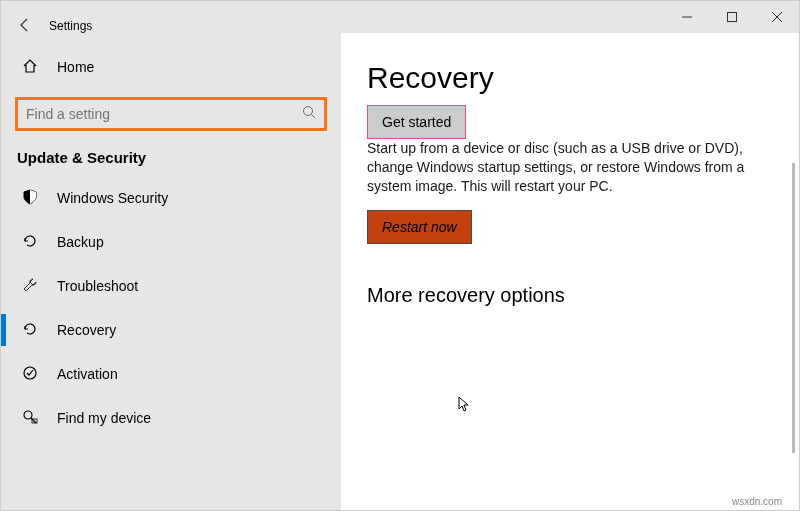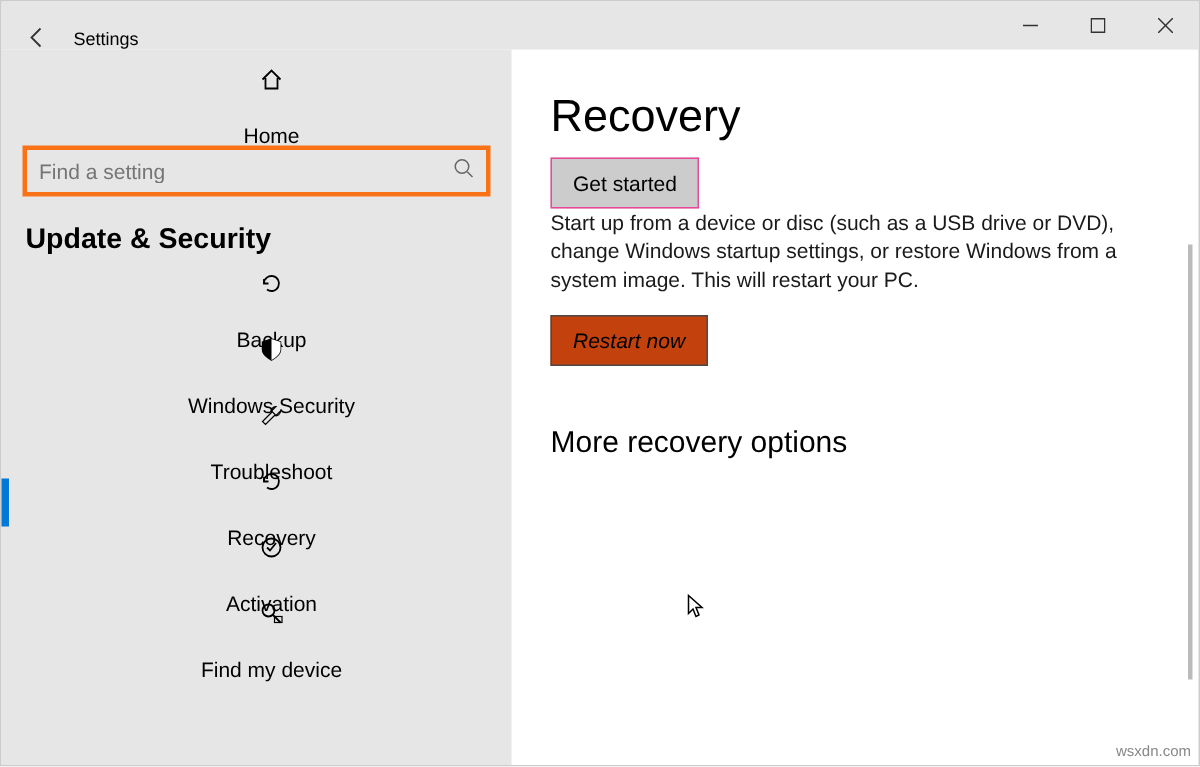--- a/index.html
+++ b/index.html
@@ -5,37 +5,37 @@
     * { box-sizing: border-box; margin: 0; padding: 0; font-family: "Segoe UI", Tahoma, sans-serif; }
     body { width: 800px; height: 511px; overflow: hidden; background: #fff; position: relative; }
     .window { display: flex; flex-direction: column; width: 100%; height: 100%; border: 1px solid #ccc; }
     .titlebar { display: flex; align-items: flex-end; height: 32px; background: #e6e6e6; }
     .titlebar .back { width: 48px; display: flex; align-items: center; justify-content: center; color: #333; }
     .titlebar .app-title { font-size: 12px; color: #000; }
     .titlebar .spacer { flex: 1; }
     .win-btn { width: 45px; height: 32px; display: flex; align-items: center; justify-content: center; color: #333; }
     .content { display: flex; flex: 1; min-height: 0; }
     .sidebar { width: 340px; background: #e6e6e6; padding: 12px 0 0 0; position: relative; }
-    .home-row, .nav-item { display: flex; align-items: center; height: 44px; padding-left: 20px; font-size: 14px; color: #000; gap: 18px; position: relative; flex-direction: column; }
+    .home-row, .nav-item { display: flex; align-items: center; height: 44px; padding-left: 20px; font-size: 14px; color: #000; gap: 18px; position: relative; }
     .nav-item .icon, .home-row .icon { width: 18px; text-align: center; }
     .search-wrap { padding: 8px 14px 10px 14px; }
     .search { display: flex; align-items: center; border: 3px solid #f97316; height: 34px; background: #e6e6e6; padding: 0 8px; }
     .search input { flex: 1; border: none; background: transparent; font-size: 14px; color: #666; outline: none; }
     .search .sicon { color: #666; }
-    .category { font-weight: 700; font-size: 19px; padding: 8px 0 10px 16px; }
+    .category { font-weight: 700; font-size: 15px; padding: 8px 0 10px 16px; }
     .nav-item.selected::before { content: ""; position: absolute; left: 0; top: 6px; bottom: 6px; width: 5px; background: #0078d7; }
     .main { flex: 1; padding: 28px 26px 0 26px; overflow: hidden; position: relative; }
     .page-title { font-size: 30px; font-weight: 400; margin-bottom: 10px; }
     .desc { font-size: 14px; color: #1a1a1a; line-height: 1.35; margin-bottom: 14px; max-width: 380px; }
     .btn { display: inline-block; background: #ccc; border: 1px solid #ec4899; padding: 8px 14px; font-size: 14px; color: #000; }
     .btn.pressed { background: #c2410c; border: 1.5px solid #4a4a4a; font-style: italic; }
     .section-h { font-size: 20px; font-weight: 400; margin-top: 40px; margin-bottom: 10px; }
     .scrollbar { position: absolute; right: 4px; top: 130px; width: 3px; height: 290px; background: #bbb; }
     .cursor { position: absolute; left: 458px; top: 396px; pointer-events: none; }
-    .watermark { position: absolute; right: 6px; bottom: 4px; font-size: 10px; color: #888; }
+    .watermark { position: absolute; right: 18px; bottom: 4px; font-size: 10px; color: #888; }
   </style>
 </head>
 <body>
 
 <div class="window">
   <div class="titlebar">
     <div class="back">
       <svg width="16" height="16" viewBox="0 0 16 16">
           <path d="M10 2 L4 8 L10 14" stroke="#333" stroke-width="1.2" fill="none"></path>
         </svg>
@@ -81,35 +81,35 @@
               </svg>
           </span>
         </div>
       </div>
 
       <div class="category">Update &amp; Security</div>
 
       <div class="nav-item">
         <span class="icon">
           <svg width="16" height="16" viewBox="0 0 16 16">
+              <path d="M8 1 L14 3 V8 C14 12 8 15 8 15 C8 15 2 12 2 8 V3 Z" stroke="#000" stroke-width="1" fill="#000"></path>
+              <path d="M8 1 L14 3 V8 C14 12 8 15 8 15 V1 Z" fill="#fff"></path>
+            </svg>
+        </span>
+        <span>Windows Security</span>
+      </div>
+
+      <div class="nav-item">
+        <span class="icon">
+          <svg width="16" height="16" viewBox="0 0 16 16">
               <path d="M3 8 A5 5 0 1 1 5 12" stroke="#000" stroke-width="1.2" fill="none"></path>
               <path d="M3 5 L3 8 L6 8" stroke="#000" stroke-width="1.2" fill="none"></path>
             </svg>
         </span>
         <span>Backup</span>
-      </div>
-
-      <div class="nav-item">
-        <span class="icon">
-          <svg width="16" height="16" viewBox="0 0 16 16">
-              <path d="M8 1 L14 3 V8 C14 12 8 15 8 15 C8 15 2 12 2 8 V3 Z" stroke="#000" stroke-width="1" fill="#000"></path>
-              <path d="M8 1 L14 3 V8 C14 12 8 15 8 15 V1 Z" fill="#fff"></path>
-            </svg>
-        </span>
-        <span>Windows Security</span>
       </div>
 
       <div class="nav-item">
         <span class="icon">
           <svg width="16" height="16" viewBox="0 0 16 16">
               <path d="M11 2 A3 3 0 0 0 8 6 L2 12 L4 14 L10 8 A3 3 0 0 0 14 5 L11 8 L8 5 Z" stroke="#000" stroke-width="0.8" fill="none"></path>
             </svg>
         </span>
         <span>Troubleshoot</span>
       </div>

